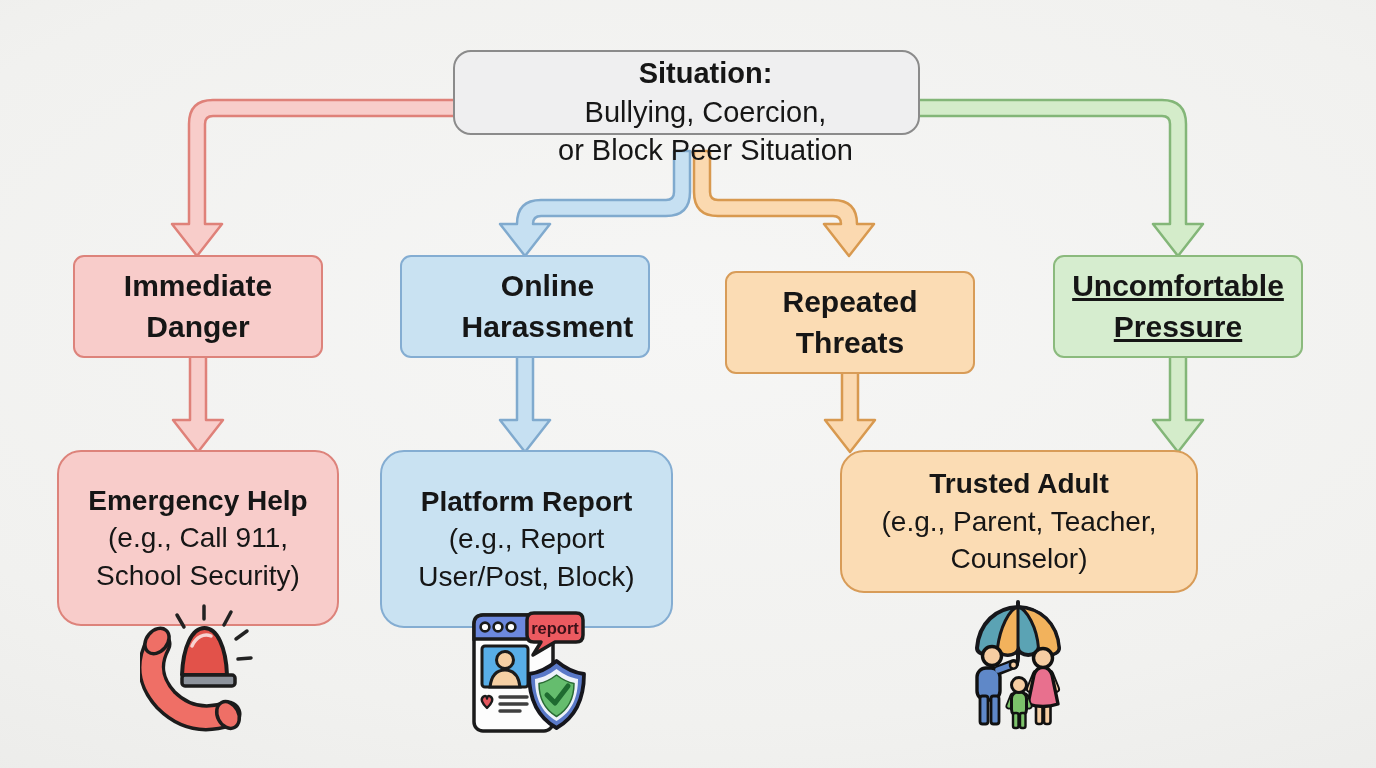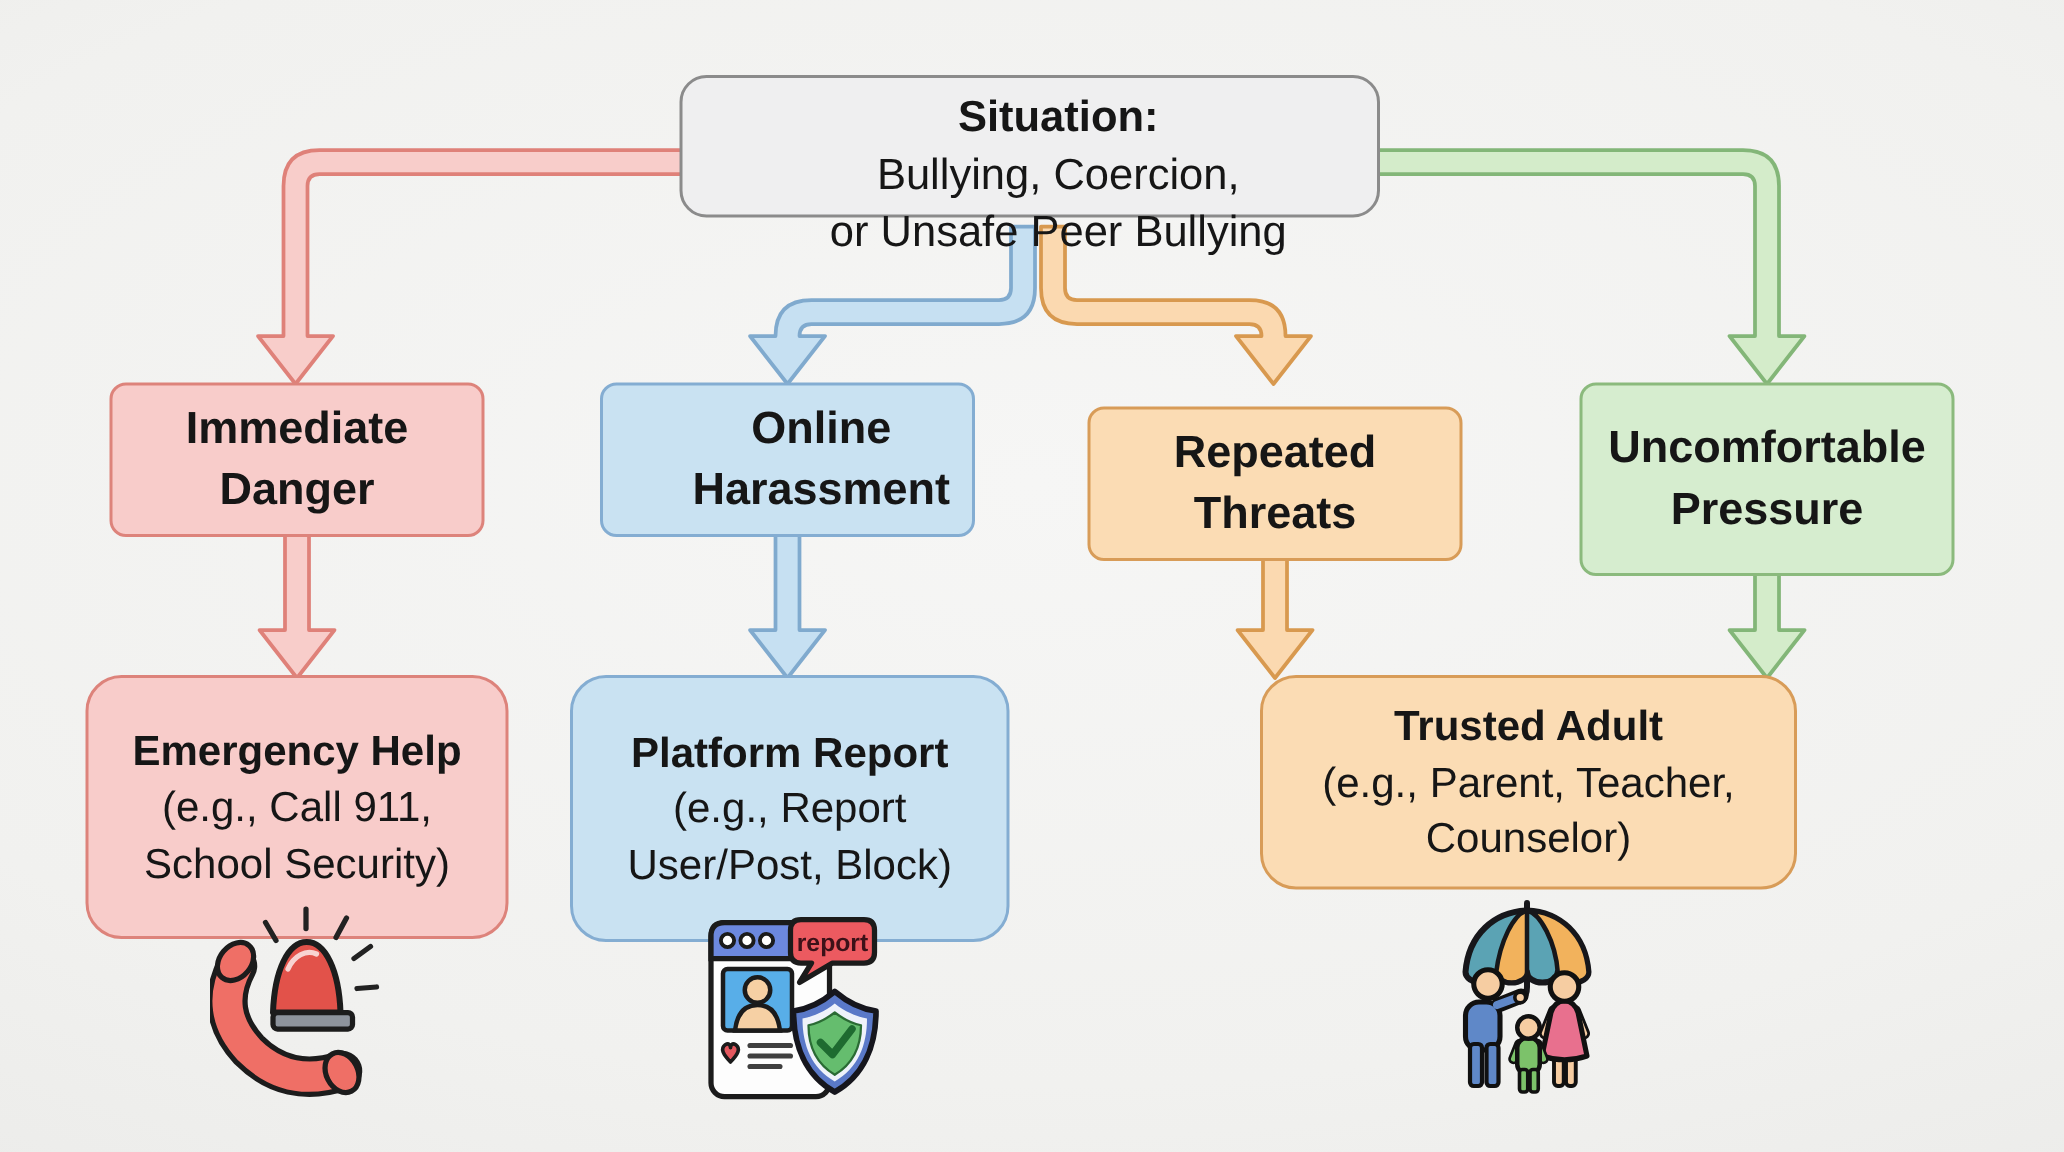--- a/index.html
+++ b/index.html
@@ -41,41 +41,41 @@
     <path fill="#c6e0f2" stroke="#80aace" d="M674,151 V192 Q674,200 666,200 H541 Q517,200 517,224 H500 L525,256 L550,224 H533 Q533,216 541,216 H666 Q690,216 690,192 V151 Z"></path>
     <path fill="#fbd9b0" stroke="#d8994f" d="M710,151 V192 Q710,200 718,200 H833 Q857,200 857,224 H874 L849,256 L824,224 H841 Q841,216 833,216 H718 Q694,216 694,192 V151 Z"></path>
     <path fill="#d4ecca" stroke="#83b678" d="M918,100 H1162 Q1186,100 1186,124 V224 H1203 L1178,256 L1153,224 H1170 V124 Q1170,116 1162,116 H918 Z"></path>
     <path fill="#f8cdca" stroke="#df8179" d="M190,356 V420 H173 L198,452 L223,420 H206 V356 Z"></path>
     <path fill="#c6e0f2" stroke="#80aace" d="M517,356 V420 H500 L525,452 L550,420 H533 V356 Z"></path>
     <path fill="#fbd9b0" stroke="#d8994f" d="M842,356 V420 H825 L850,452 L875,420 H858 V356 Z"></path>
     <path fill="#d4ecca" stroke="#83b678" d="M1170,356 V420 H1153 L1178,452 L1203,420 H1186 V356 Z"></path>
   </g>
 </svg>
 
-<div class="node root-node" style="left:453px;top:50px;width:467px;height:95px;padding-left:38px;">
+<div class="node root-node" style="left:453px;top:50px;width:467px;height:85px;padding-left:38px;">
   <div>
     <span class="bold">Situation:</span>
     <span>Bullying, Coercion,</span>
   </div>
-  <div>or Unsafe Peer Bullying</div>
+  <div>or Block Peer Situation</div>
 </div>
 
 <div class="node l2 pink" style="left:73px;top:255px;width:250px;height:103px;">
   <span>Immediate
 Danger</span>
 </div>
 <div class="node l2 blue" style="left:400px;top:255px;width:250px;height:103px;padding-left:45px;">
   <span>Online
 Harassment</span>
 </div>
 <div class="node l2 orange" style="left:725px;top:255px;width:250px;height:103px;margin-top:16px;">
   <span>Repeated
 Threats</span>
 </div>
-<div class="node l2 green" style="left:1053px;top:255px;width:250px;height:129px;">
+<div class="node l2 green" style="left:1053px;top:255px;width:250px;height:103px;text-decoration:underline;">
   <span>Uncomfortable
 Pressure</span>
 </div>
 
 <div class="node l3 pink" style="left:57px;top:450px;width:282px;height:176px;">
   <div class="title">Emergency Help</div>
   <div class="sub">(e.g., Call 911,
 School Security)</div>
 </div>
 <div class="node l3 blue" style="left:380px;top:450px;width:293px;height:178px;">

